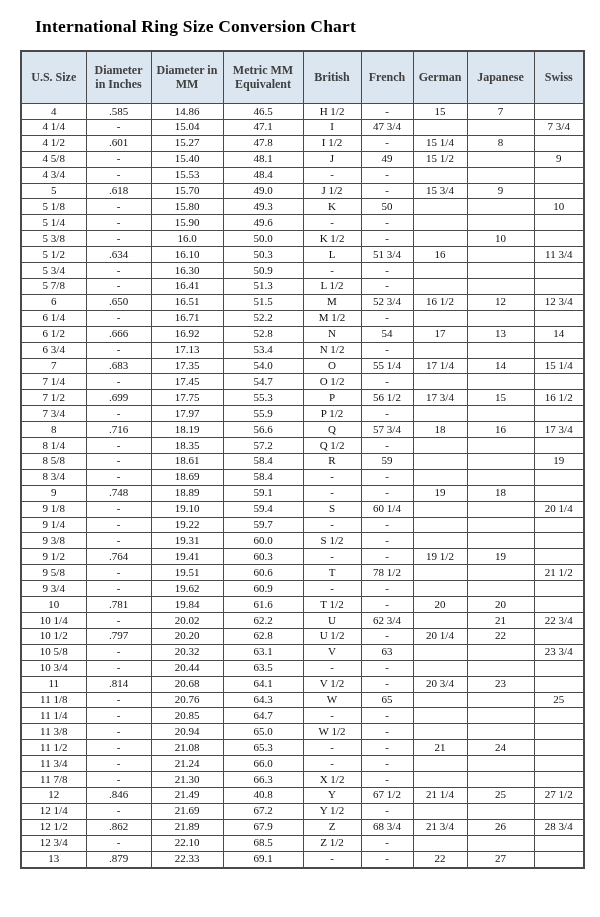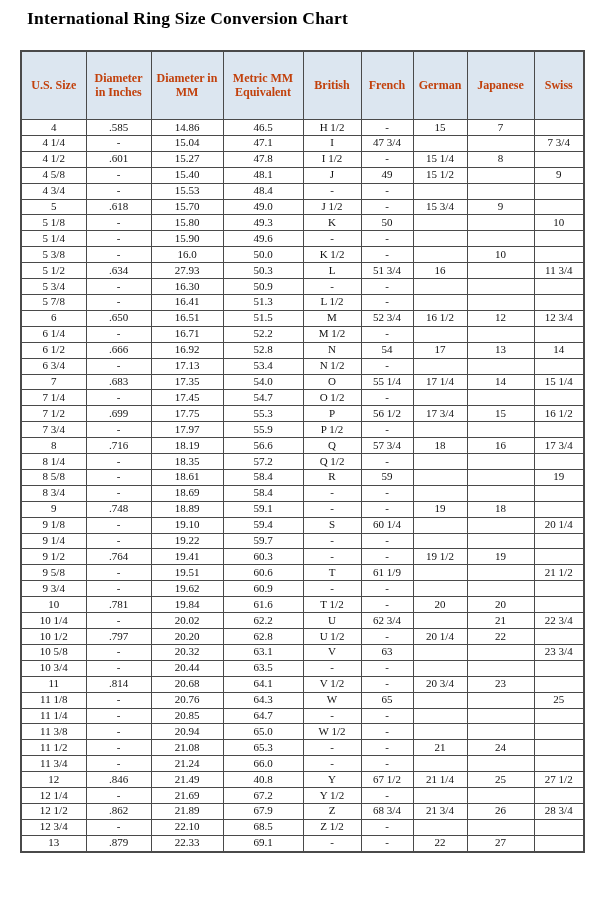--- a/index.html
+++ b/index.html
@@ -9,21 +9,21 @@
     font-family: "Liberation Serif", serif;
   }
   .page {
     position: relative;
     width: 600px;
     height: 917px;
     background: #ffffff;
     overflow: hidden;
   }
   .title {
-    margin: 0;
+    margin: 8px;
     position: absolute;
     left: 27px;
     top: 8px;
     font-size: 17.5px;
     font-weight: bold;
     color: #000000;
     letter-spacing: 0.2px;
     font-family: "Liberation Serif", serif;
   }
   table.ring {
@@ -39,22 +39,22 @@
     border: 1px solid var(--border-color, #4a4a4a);
     text-align: center;
     vertical-align: middle;
     overflow: hidden;
   }
   table.ring th {
     background: var(--header-bg, #dce6f0);
     font-size: 12px;
     font-weight: bold;
     line-height: 13.5px;
-    padding: 20px 2px;
-    color: #c2410c;
+    padding: 12px 2px;
+    color: #404040;
   }
   table.ring td {
     font-size: 11px;
     line-height: 13.9px;
     padding: 0.5px 2px;
     white-space: nowrap;
     color: var(--text-color, #111111);
     background: #ffffff;
   }
 </style>
@@ -185,21 +185,21 @@
           <td>50.0</td>
           <td>K 1/2</td>
           <td>-</td>
           <td></td>
           <td>10</td>
           <td></td>
         </tr>
         <tr>
           <td>5 1/2</td>
           <td>.634</td>
-          <td>27.93</td>
+          <td>16.10</td>
           <td>50.3</td>
           <td>L</td>
           <td>51 3/4</td>
           <td>16</td>
           <td></td>
           <td>11 3/4</td>
         </tr>
         <tr>
           <td>5 3/4</td>
           <td>-</td>
@@ -381,37 +381,48 @@
           <td>-</td>
           <td>19.22</td>
           <td>59.7</td>
           <td>-</td>
           <td>-</td>
           <td></td>
           <td></td>
           <td></td>
         </tr>
         <tr>
+          <td>9 3/8</td>
+          <td>-</td>
+          <td>19.31</td>
+          <td>60.0</td>
+          <td>S 1/2</td>
+          <td>-</td>
+          <td></td>
+          <td></td>
+          <td></td>
+        </tr>
+        <tr>
           <td>9 1/2</td>
           <td>.764</td>
           <td>19.41</td>
           <td>60.3</td>
           <td>-</td>
           <td>-</td>
           <td>19 1/2</td>
           <td>19</td>
           <td></td>
         </tr>
         <tr>
           <td>9 5/8</td>
           <td>-</td>
           <td>19.51</td>
           <td>60.6</td>
           <td>T</td>
-          <td>61 1/9</td>
+          <td>78 1/2</td>
           <td></td>
           <td></td>
           <td>21 1/2</td>
         </tr>
         <tr>
           <td>9 3/4</td>
           <td>-</td>
           <td>19.62</td>
           <td>60.9</td>
           <td>-</td>
@@ -529,20 +540,31 @@
           <td>21</td>
           <td>24</td>
           <td></td>
         </tr>
         <tr>
           <td>11 3/4</td>
           <td>-</td>
           <td>21.24</td>
           <td>66.0</td>
           <td>-</td>
+          <td>-</td>
+          <td></td>
+          <td></td>
+          <td></td>
+        </tr>
+        <tr>
+          <td>11 7/8</td>
+          <td>-</td>
+          <td>21.30</td>
+          <td>66.3</td>
+          <td>X 1/2</td>
           <td>-</td>
           <td></td>
           <td></td>
           <td></td>
         </tr>
         <tr>
           <td>12</td>
           <td>.846</td>
           <td>21.49</td>
           <td>40.8</td>

